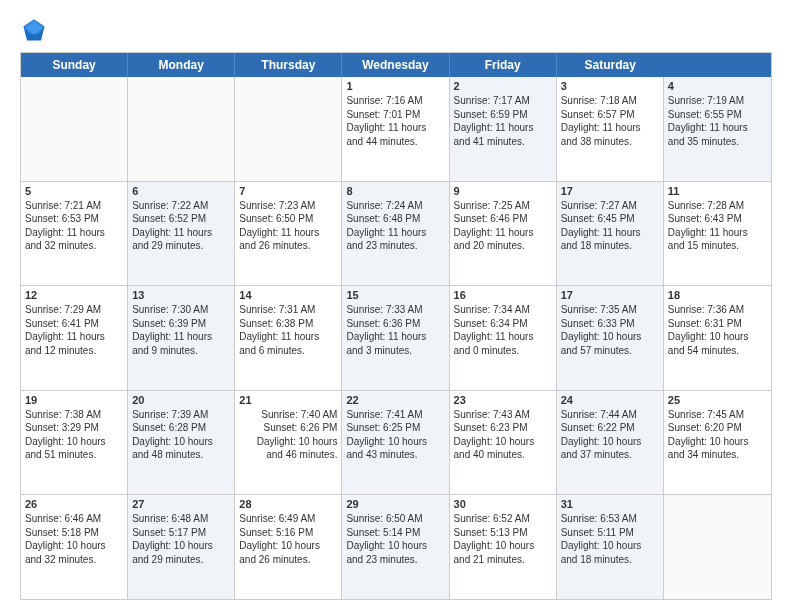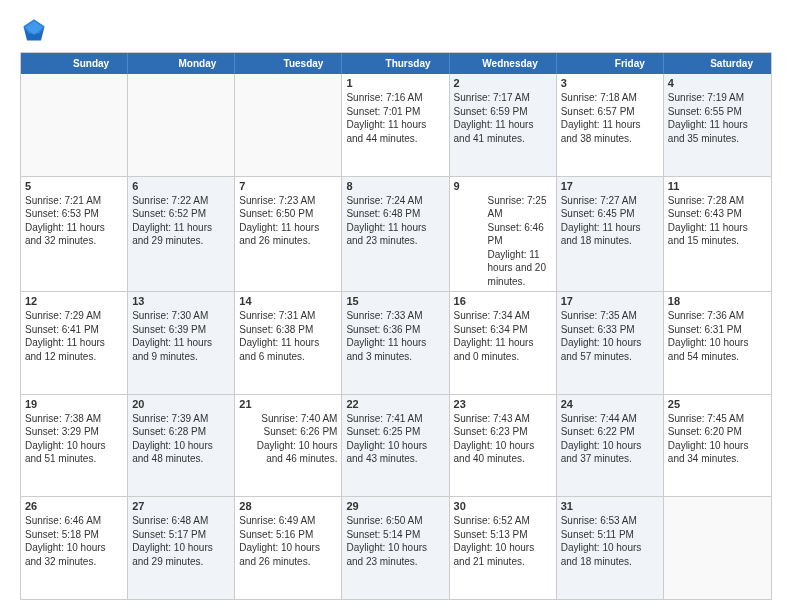--- a/index.html
+++ b/index.html
@@ -58,23 +58,23 @@
       flex-direction: column;
       border: 1px solid #ccc;
     }
     .cal-header-row {
       display: grid;
       grid-template-columns: repeat(7, 1fr);
       background: #2e6db4;
     }
     .cal-header-cell {
       color: #fff;
-      font-size: 10px;
+      font-size: 12px;
       font-weight: bold;
-      text-align: right;
+      text-align: center;
       padding: 5px 18px;
       border-right: 1px solid #4a88cc;
     }
     .cal-header-cell:last-child { border-right: none; }
     .cal-body {
       flex: 1;
       display: flex;
       flex-direction: column;
     }
     .cal-week {
@@ -126,21 +126,20 @@
     <div class="title-block">
       <div class="main-title"></div>
       <div class="subtitle"></div>
     </div>
   </div>
 
   <div class="calendar">
     <div class="cal-header-row">
     <div class="cal-header-cell">Sunday</div>
         <div class="cal-header-cell">Monday</div>
-        <div class="cal-header-cell">Tuesday</div>
         <div class="cal-header-cell">Thursday</div>
         <div class="cal-header-cell">Wednesday</div>
         <div class="cal-header-cell">Friday</div>
         <div class="cal-header-cell">Saturday</div>
       </div>
     <div class="cal-body">
     <div class="cal-week">
           <div class="cal-cell empty"></div>
           <div class="cal-cell empty"></div>
           <div class="cal-cell empty"></div>
@@ -189,21 +188,21 @@
 Daylight: 11 hours and 26 minutes.</div>
           </div>
           <div class="cal-cell shaded">
             <span class="day-number">8</span>
             <div class="cell-text" style="white-space: pre-line;">Sunrise: 7:24 AM
 Sunset: 6:48 PM
 Daylight: 11 hours and 23 minutes.</div>
           </div>
           <div class="cal-cell">
             <span class="day-number">9</span>
-            <div class="cell-text" style="white-space: pre-line; margin-left: 34px;">Sunrise: 7:25 AM
+            <div class="cell-text" style="white-space: pre-line;">Sunrise: 7:25 AM
 Sunset: 6:46 PM
 Daylight: 11 hours and 20 minutes.</div>
           </div>
           <div class="cal-cell shaded">
             <span class="day-number">17</span>
             <div class="cell-text" style="white-space: pre-line;">Sunrise: 7:27 AM
 Sunset: 6:45 PM
 Daylight: 11 hours and 18 minutes.</div>
           </div>
           <div class="cal-cell">

